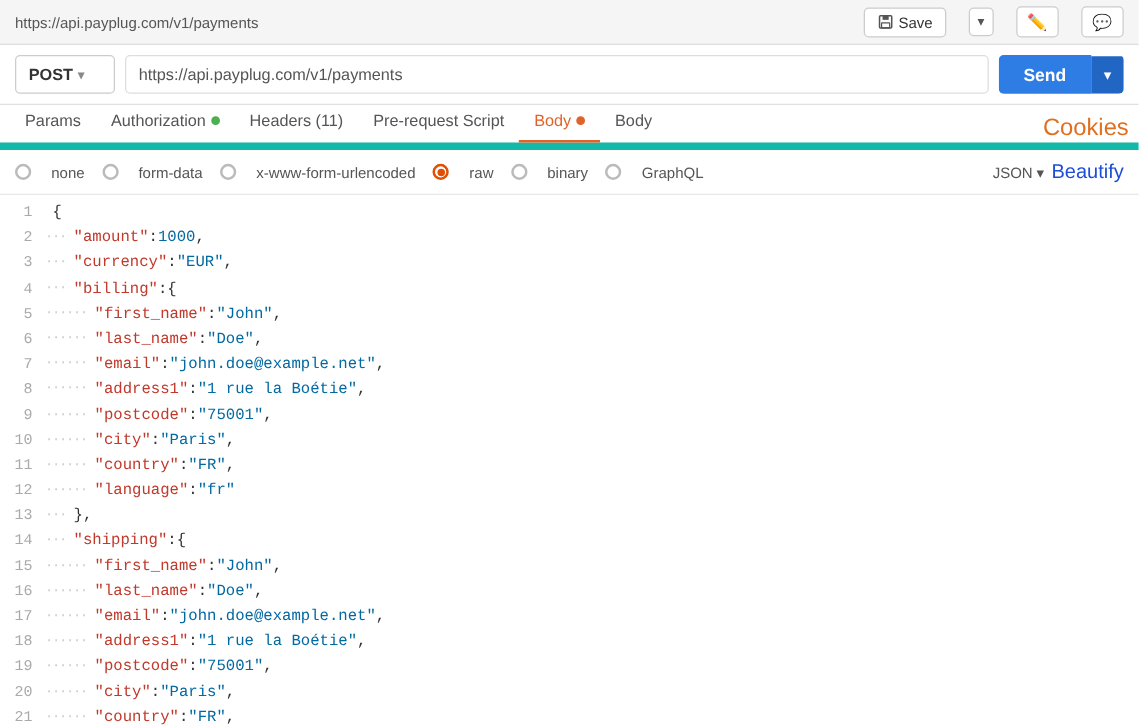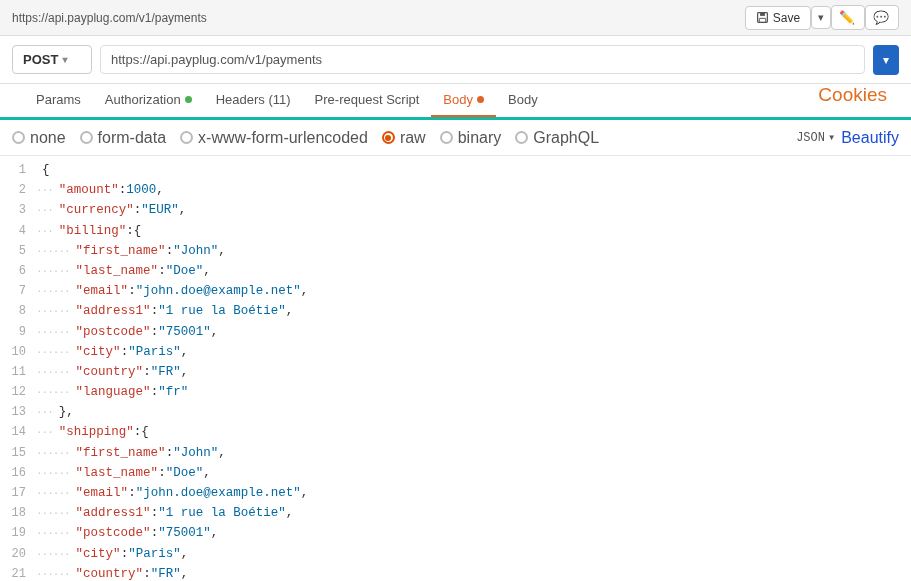--- a/index.html
+++ b/index.html
@@ -23,21 +23,21 @@
       border-bottom: 1px solid #ddd;
       height: 36px;
     }
     .title-bar-url {
       font-size: 12px;
       color: #555;
     }
     .title-bar-actions {
       display: flex;
       align-items: center;
-      gap: 0;
+      gap: 18px;
     }
     .btn-save {
       display: flex;
       align-items: center;
       gap: 4px;
       background: #fff;
       border: 1px solid #ccc;
       border-radius: 4px;
       padding: 4px 10px;
       font-size: 12px;
@@ -59,21 +59,20 @@
       border-radius: 4px;
       padding: 4px 8px;
       cursor: pointer;
       font-size: 13px;
       color: #555;
     }
 
     
     .url-bar {
       display: flex;
-      align-items: center;
       padding: 8px 12px;
       gap: 8px;
       border-bottom: 1px solid #e0e0e0;
       height: 48px;
     }
     .method-select {
       display: flex;
       align-items: center;
       gap: 4px;
       background: #fff;
@@ -120,23 +119,23 @@
       color: #fff;
       border: none;
       padding: 8px 10px;
       font-size: 12px;
       cursor: pointer;
     }
 
     
     .tabs-bar {
       display: flex;
-      align-items: flex-start;
-      padding: 0 24px;
-      border-bottom: 3px solid #14b8a6;
+      align-items: flex-end;
+      padding: 0 8px;
+      border-bottom: 6px solid #14b8a6;
       height: 36px;
       justify-content: space-between;
     }
     .tabs-left {
       display: flex;
       align-items: center;
       gap: 0;
     }
     .tab-item {
       padding: 8px 12px;
@@ -178,22 +177,22 @@
       justify-content: space-between;
     }
     .format-options {
       display: flex;
       align-items: center;
       gap: 14px;
     }
     .radio-option {
       display: flex;
       align-items: center;
-      gap: 5px;
-      font-size: 16px;
+      gap: 16px;
+      font-size: 12px;
       color: #555;
       cursor: pointer;
     }
     .radio-circle {
       width: 13px;
       height: 13px;
       border-radius: 50%;
       border: 2px solid #bbb;
       display: flex;
       align-items: center;
@@ -216,21 +215,20 @@
       font-size: 12px;
       color: #555;
     }
     .format-right .json-select {
       font-size: 12px;
       color: #555;
       cursor: pointer;
       display: flex;
       align-items: center;
       gap: 3px;
-      font-family: Liberation Mono, monospace;
     }
     .beautify-btn {
       font-size: 16px;
       color: #1d4ed8;
       cursor: pointer;
       background: none;
       border: none;
     }
 
     
@@ -301,20 +299,21 @@
   </div>
 </div>
 
 <div class="url-bar">
   <div class="method-select">
     <span>POST</span>
     <span class="arrow">▾</span>
   </div>
   <input class="url-input" type="text" value="https://api.payplug.com/v1/payments" style="">
   <div class="btn-send">
+    <button class="btn-send-main">Send</button>
     <button class="btn-send-arrow">▾</button>
   </div>
 </div>
 
 <div class="tabs-bar">
   <div class="tabs-left">
     <div class="tab-item">
       <span>Params</span>
     </div>
     <div class="tab-item">

